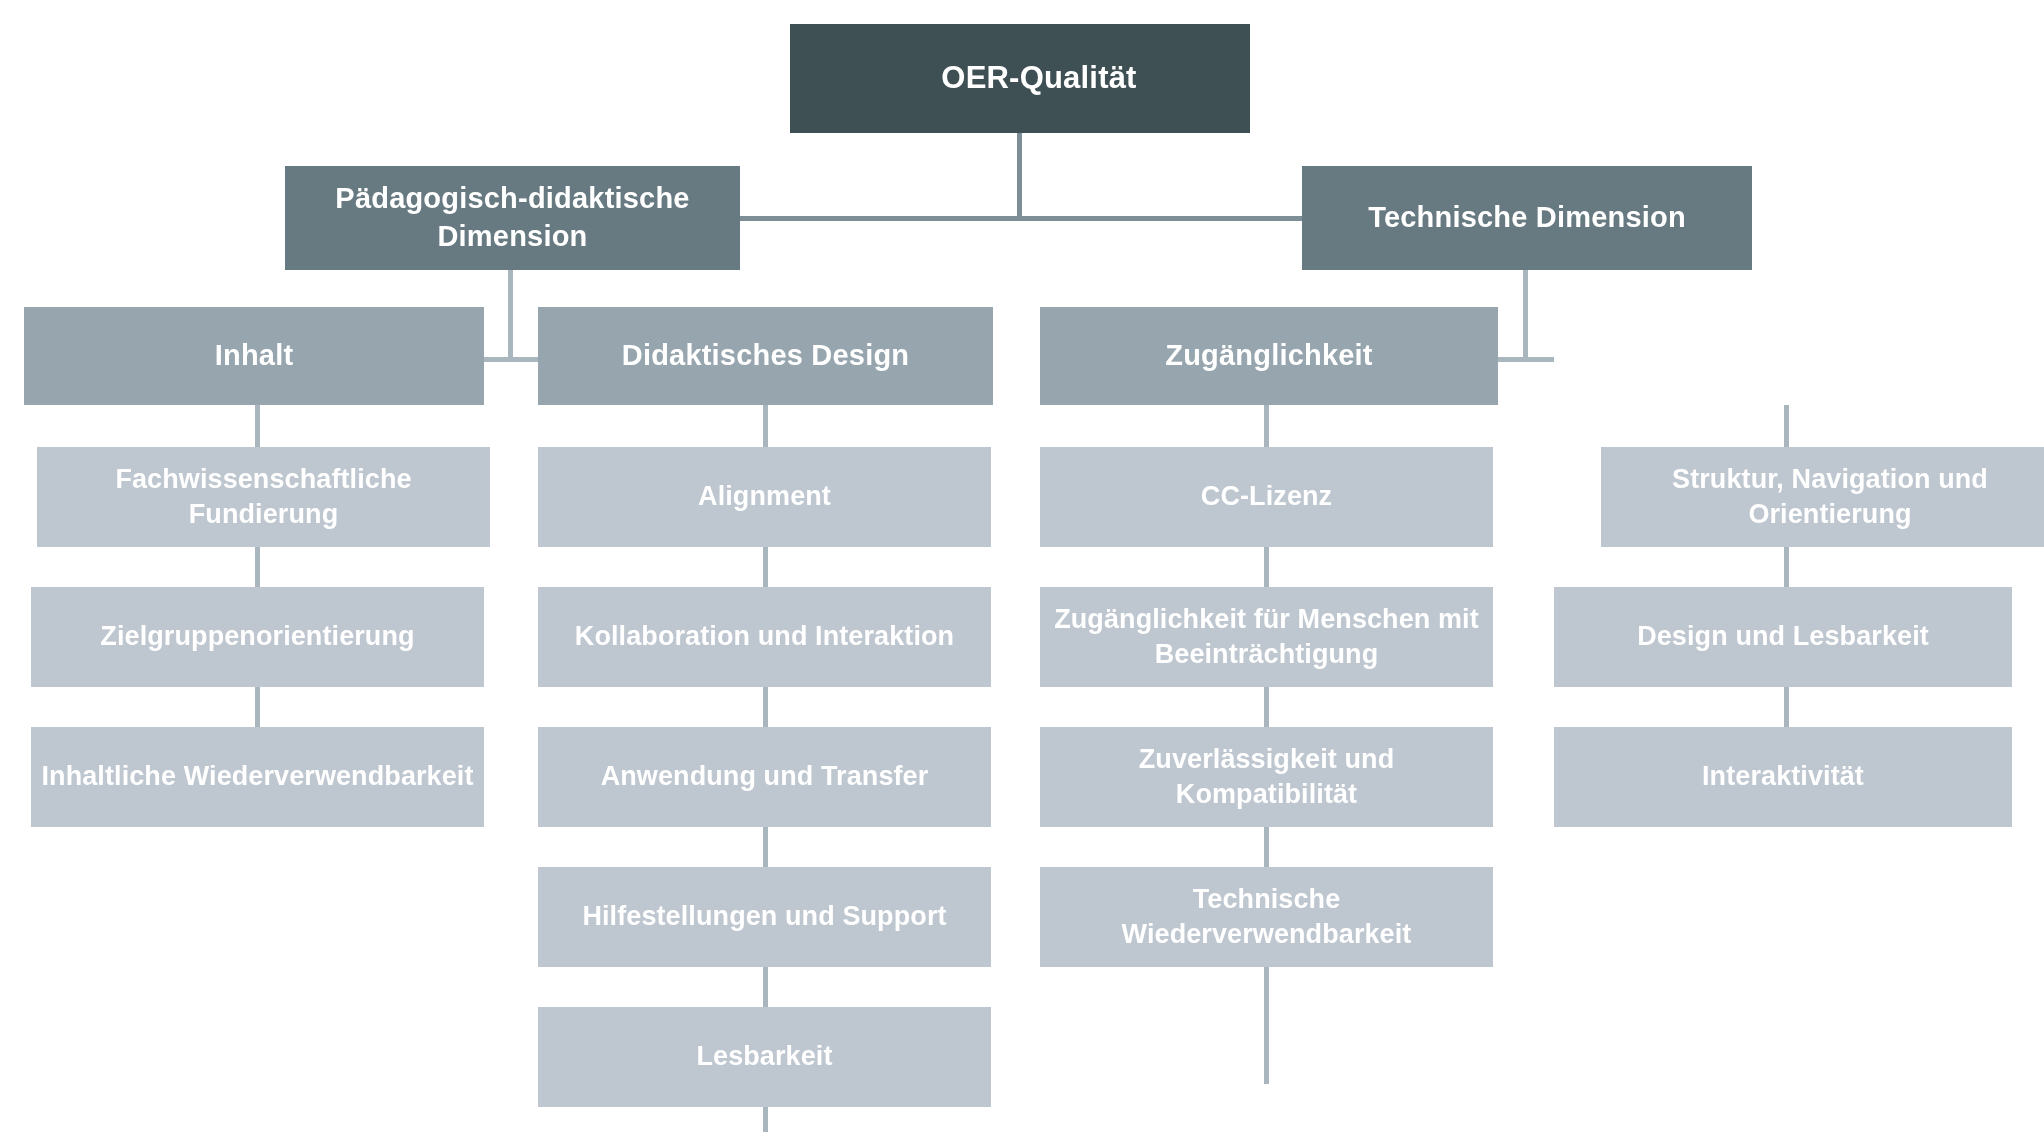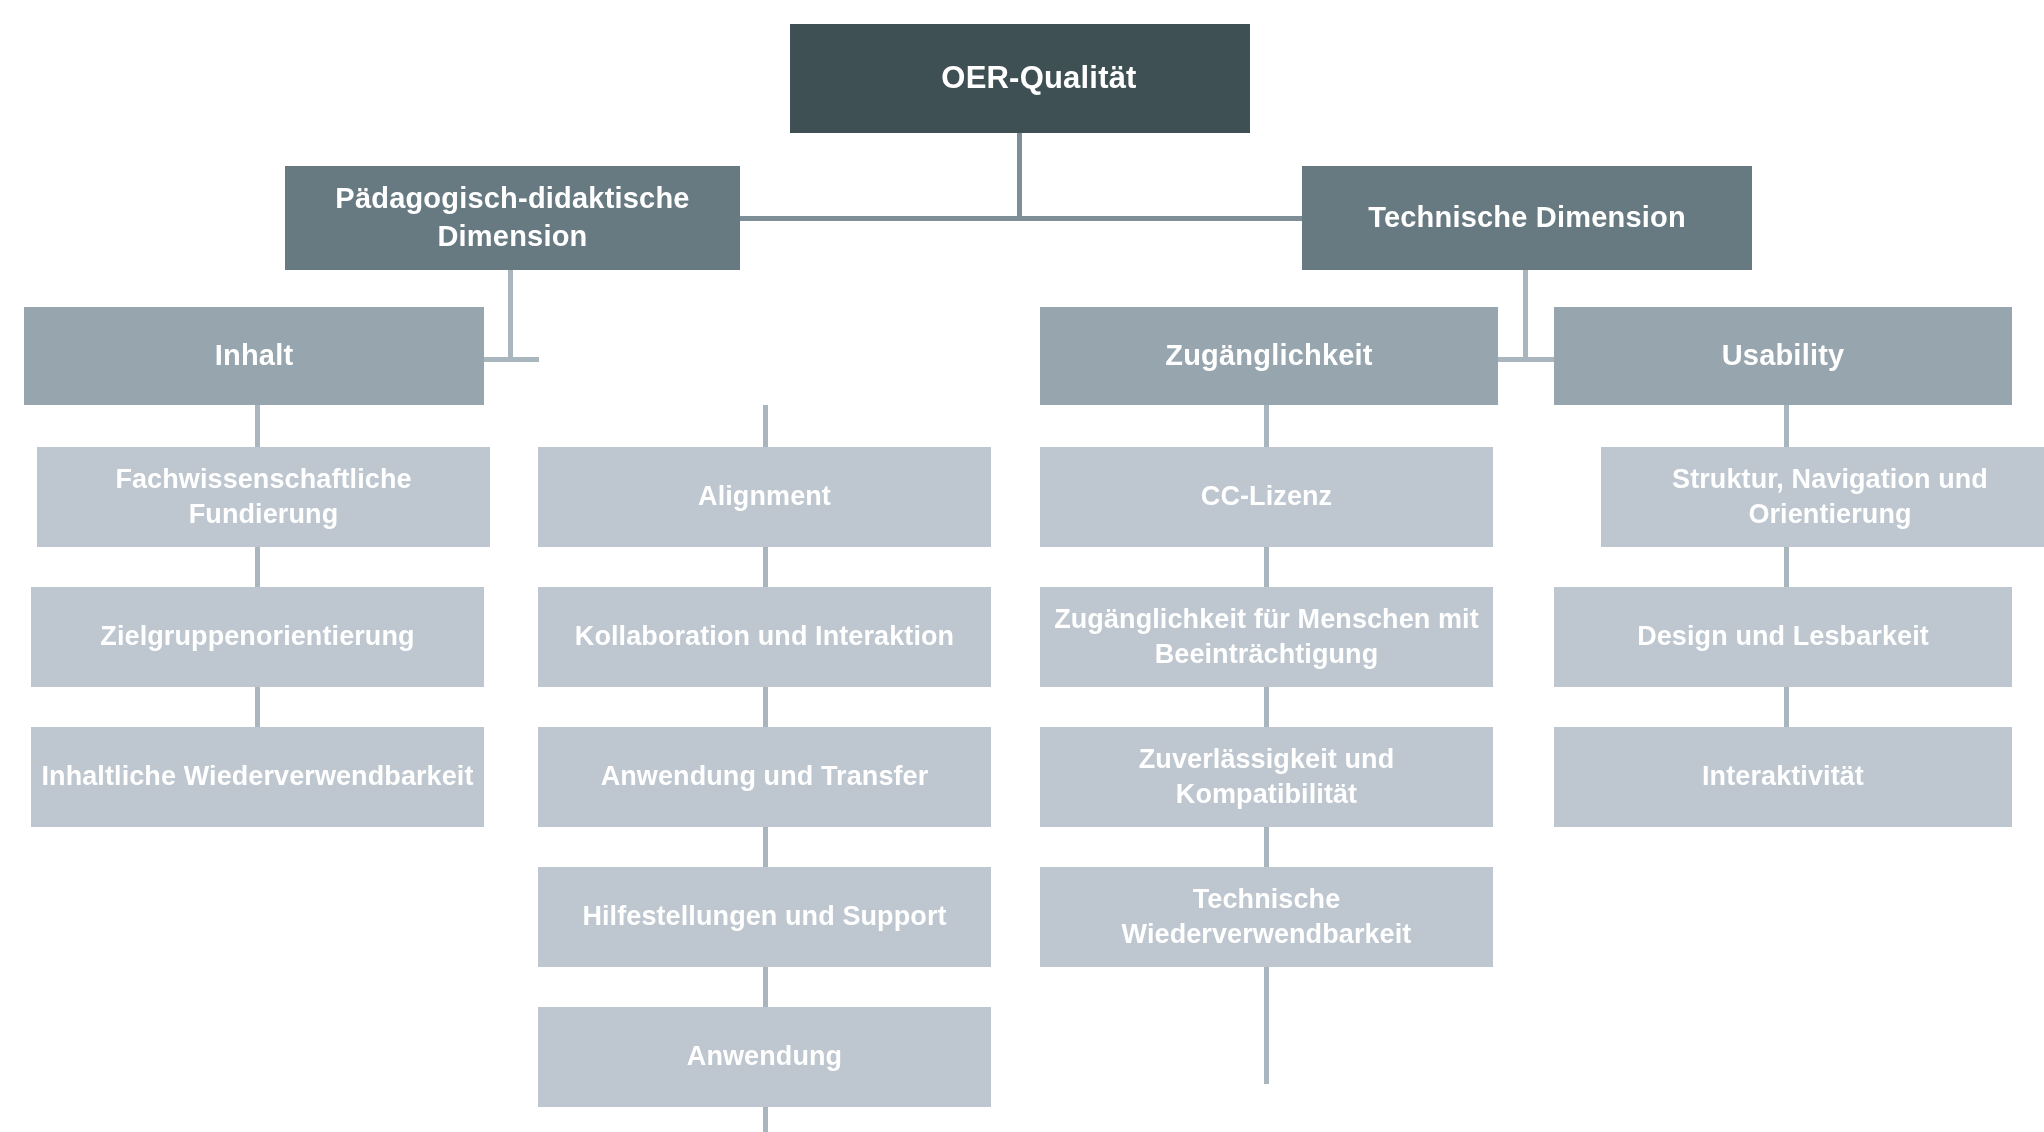--- a/index.html
+++ b/index.html
@@ -86,40 +86,40 @@
   <div class="conn" style="left:1784px; top:405px; width:5px; height:400px;"></div>
 
   <div class="node lvl-root" style="left:790px; top:24px; width:460px; height:109px;padding-left:48px;">OER-Qualität</div>
 
   <div class="node lvl-dim" style="left:285px; top:166px; width:455px; height:104px;">Pädagogisch-didaktische Dimension</div>
 
   <div class="node lvl-dim" style="left:1302px; top:166px; width:450px; height:104px;">Technische Dimension</div>
 
   <div class="node lvl-cat" style="left:24px; top:307px; width:460px; height:98px;">Inhalt</div>
 
+  <div class="node lvl-cat" style="left:538px; top:307px; width:455px; height:98px;">Didaktisches Design</div>
 
   <div class="node lvl-cat" style="left:1040px; top:307px; width:458px; height:98px;">Zugänglichkeit</div>
 
-  <div class="node lvl-cat" style="left:1554px; top:307px; width:458px; height:98px;">Usability</div>
 
   <div class="node lvl-leaf" style="left:31px; top:447px; width:453px; height:100px;margin-left:6px;">Fachwissenschaftliche Fundierung</div>
 
   <div class="node lvl-leaf" style="left:31px; top:587px; width:453px; height:100px;">Zielgruppenorientierung</div>
 
   <div class="node lvl-leaf" style="left:31px; top:727px; width:453px; height:100px;">Inhaltliche Wiederverwendbarkeit</div>
 
   <div class="node lvl-leaf" style="left:538px; top:447px; width:453px; height:100px;">Alignment</div>
 
   <div class="node lvl-leaf" style="left:538px; top:587px; width:453px; height:100px;">Kollaboration und Interaktion</div>
 
   <div class="node lvl-leaf" style="left:538px; top:727px; width:453px; height:100px;">Anwendung und Transfer</div>
 
   <div class="node lvl-leaf" style="left:538px; top:867px; width:453px; height:100px;text-align:center;">Hilfestellungen und Support</div>
 
-  <div class="node lvl-leaf" style="left:538px; top:1007px; width:453px; height:100px;">Anwendung</div>
+  <div class="node lvl-leaf" style="left:538px; top:1007px; width:453px; height:100px;">Lesbarkeit</div>
 
   <div class="node lvl-leaf" style="left:1040px; top:447px; width:453px; height:100px;">CC-Lizenz</div>
 
   <div class="node lvl-leaf" style="left:1040px; top:587px; width:453px; height:100px;">Zugänglichkeit für Menschen mit Beeinträchtigung</div>
 
   <div class="node lvl-leaf" style="left:1040px; top:727px; width:453px; height:100px;">Zuverlässigkeit und Kompatibilität</div>
 
   <div class="node lvl-leaf" style="left:1040px; top:867px; width:453px; height:100px;">Technische Wiederverwendbarkeit</div>
 
   <div class="node lvl-leaf" style="left:1554px; top:447px; width:458px; height:100px;margin-left:47px;">Struktur, Navigation und Orientierung</div>

